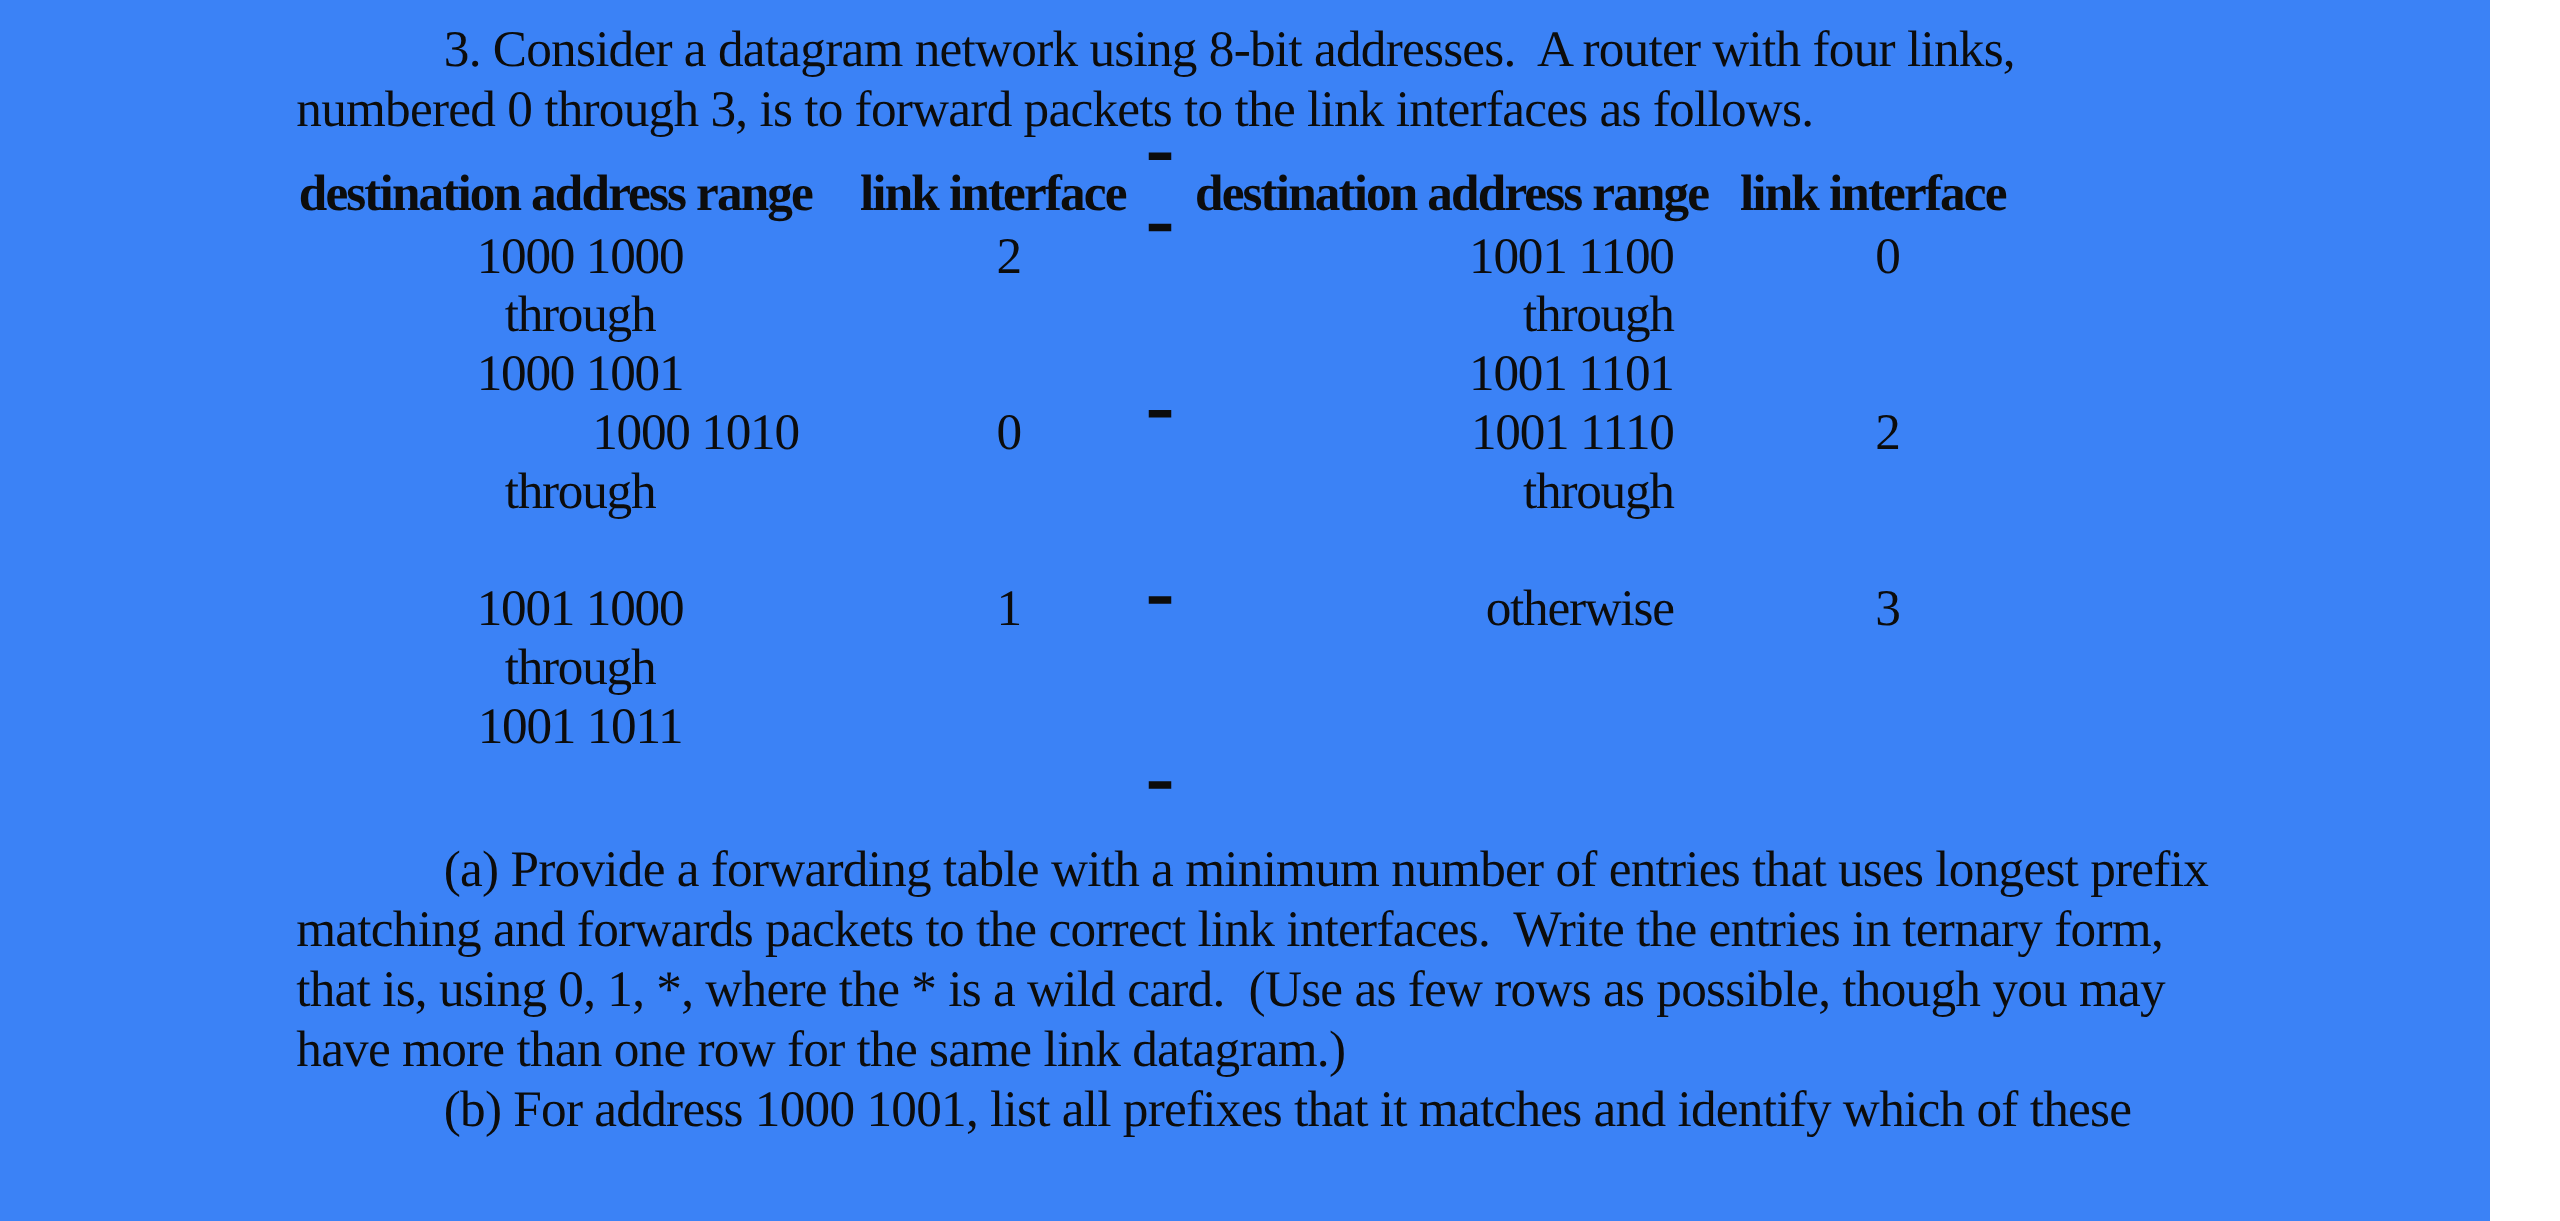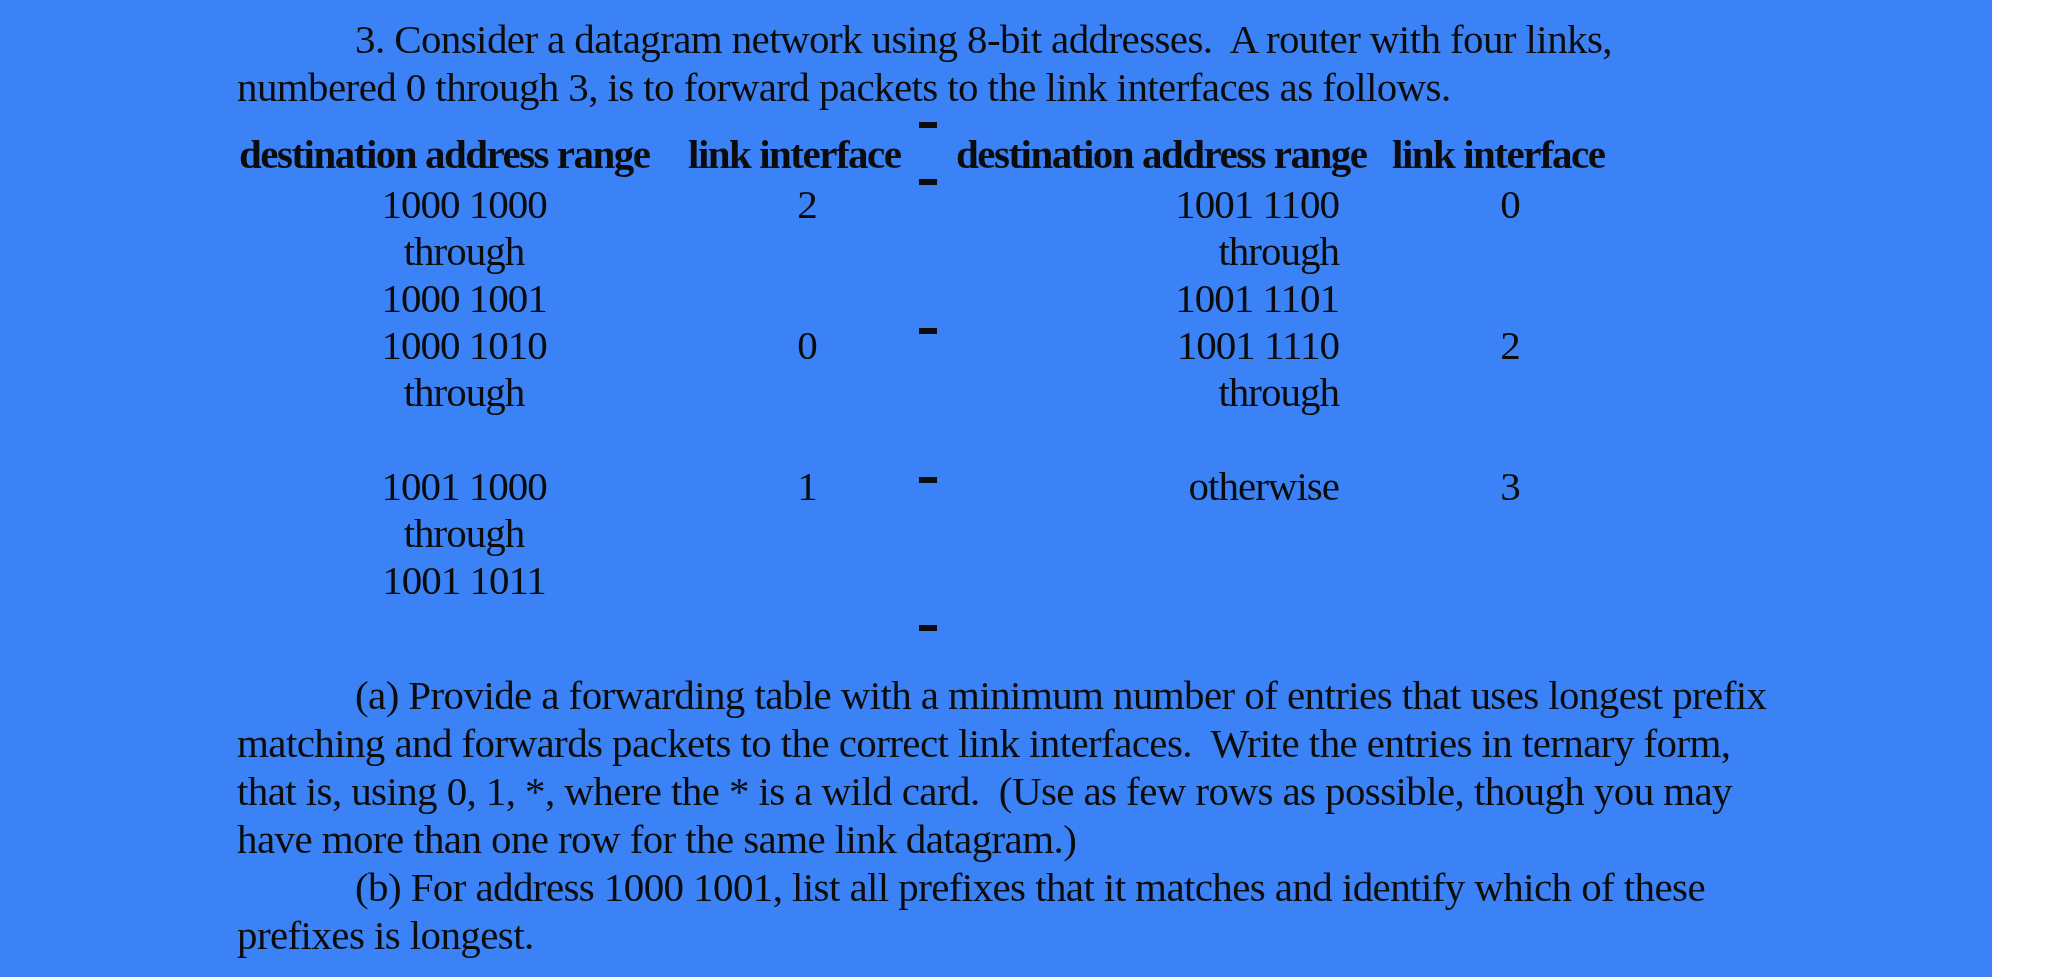--- a/index.html
+++ b/index.html
@@ -55,21 +55,21 @@
   <div class="t hdr" style="left:239px;top:130px;">destination address range</div>
   <div class="t hdr" style="left:688px;top:130px;">link interface</div>
   <div class="t hdr" style="left:956px;top:130px;">destination address range</div>
   <div class="t hdr" style="left:1392px;top:130px;">link interface</div>
 
   <div class="t cell addr-l" style="top:180px;">1000 1000</div>
   <div class="t cell addr-l" style="top:227px;">through</div>
   <div class="t cell addr-l" style="top:274px;">1000 1001</div>
   <div class="t cell if-l" style="top:180px;">2</div>
 
-  <div class="t cell addr-l" style="top:321px;">1000 1010</div>
+  <div class="t cell addr-l" style="top:321px;text-align:right;">1000 1010</div>
   <div class="t cell addr-l" style="top:368px;">through</div>
   <div class="t cell if-l" style="top:321px;">0</div>
 
   <div class="t cell addr-l" style="top:462px;">1001 1000</div>
   <div class="t cell addr-l" style="top:509px;">through</div>
   <div class="t cell addr-l" style="top:556px;">1001 1011</div>
   <div class="t cell if-l" style="top:462px;">1</div>
 
   <div class="t cell addr-r" style="top:180px;">1001 1100</div>
   <div class="t cell addr-r" style="top:227px;">through</div>
@@ -82,15 +82,14 @@
 
   <div class="t cell addr-r" style="top:462px;">otherwise</div>
   <div class="t cell if-r" style="top:462px;">3</div>
 
   <div class="t" style="left:355px;top:671px;">(a) Provide a forwarding table with a minimum number of entries that uses longest prefix</div>
   <div class="t" style="left:237px;top:719px;">matching and forwards packets to the correct link interfaces.  Write the entries in ternary form,</div>
   <div class="t" style="left:237px;top:767px;">that is, using 0, 1, *, where the * is a wild card.  (Use as few rows as possible, though you may</div>
   <div class="t" style="left:237px;top:815px;">have more than one row for the same link datagram.)</div>
 
   <div class="t" style="left:355px;top:863px;">(b) For address 1000 1001, list all prefixes that it matches and identify which of these</div>
-  <div class="t" style="left:237px;top:911px;">prefixes is longest.</div>
 
 </div>
 
 </body></html>

